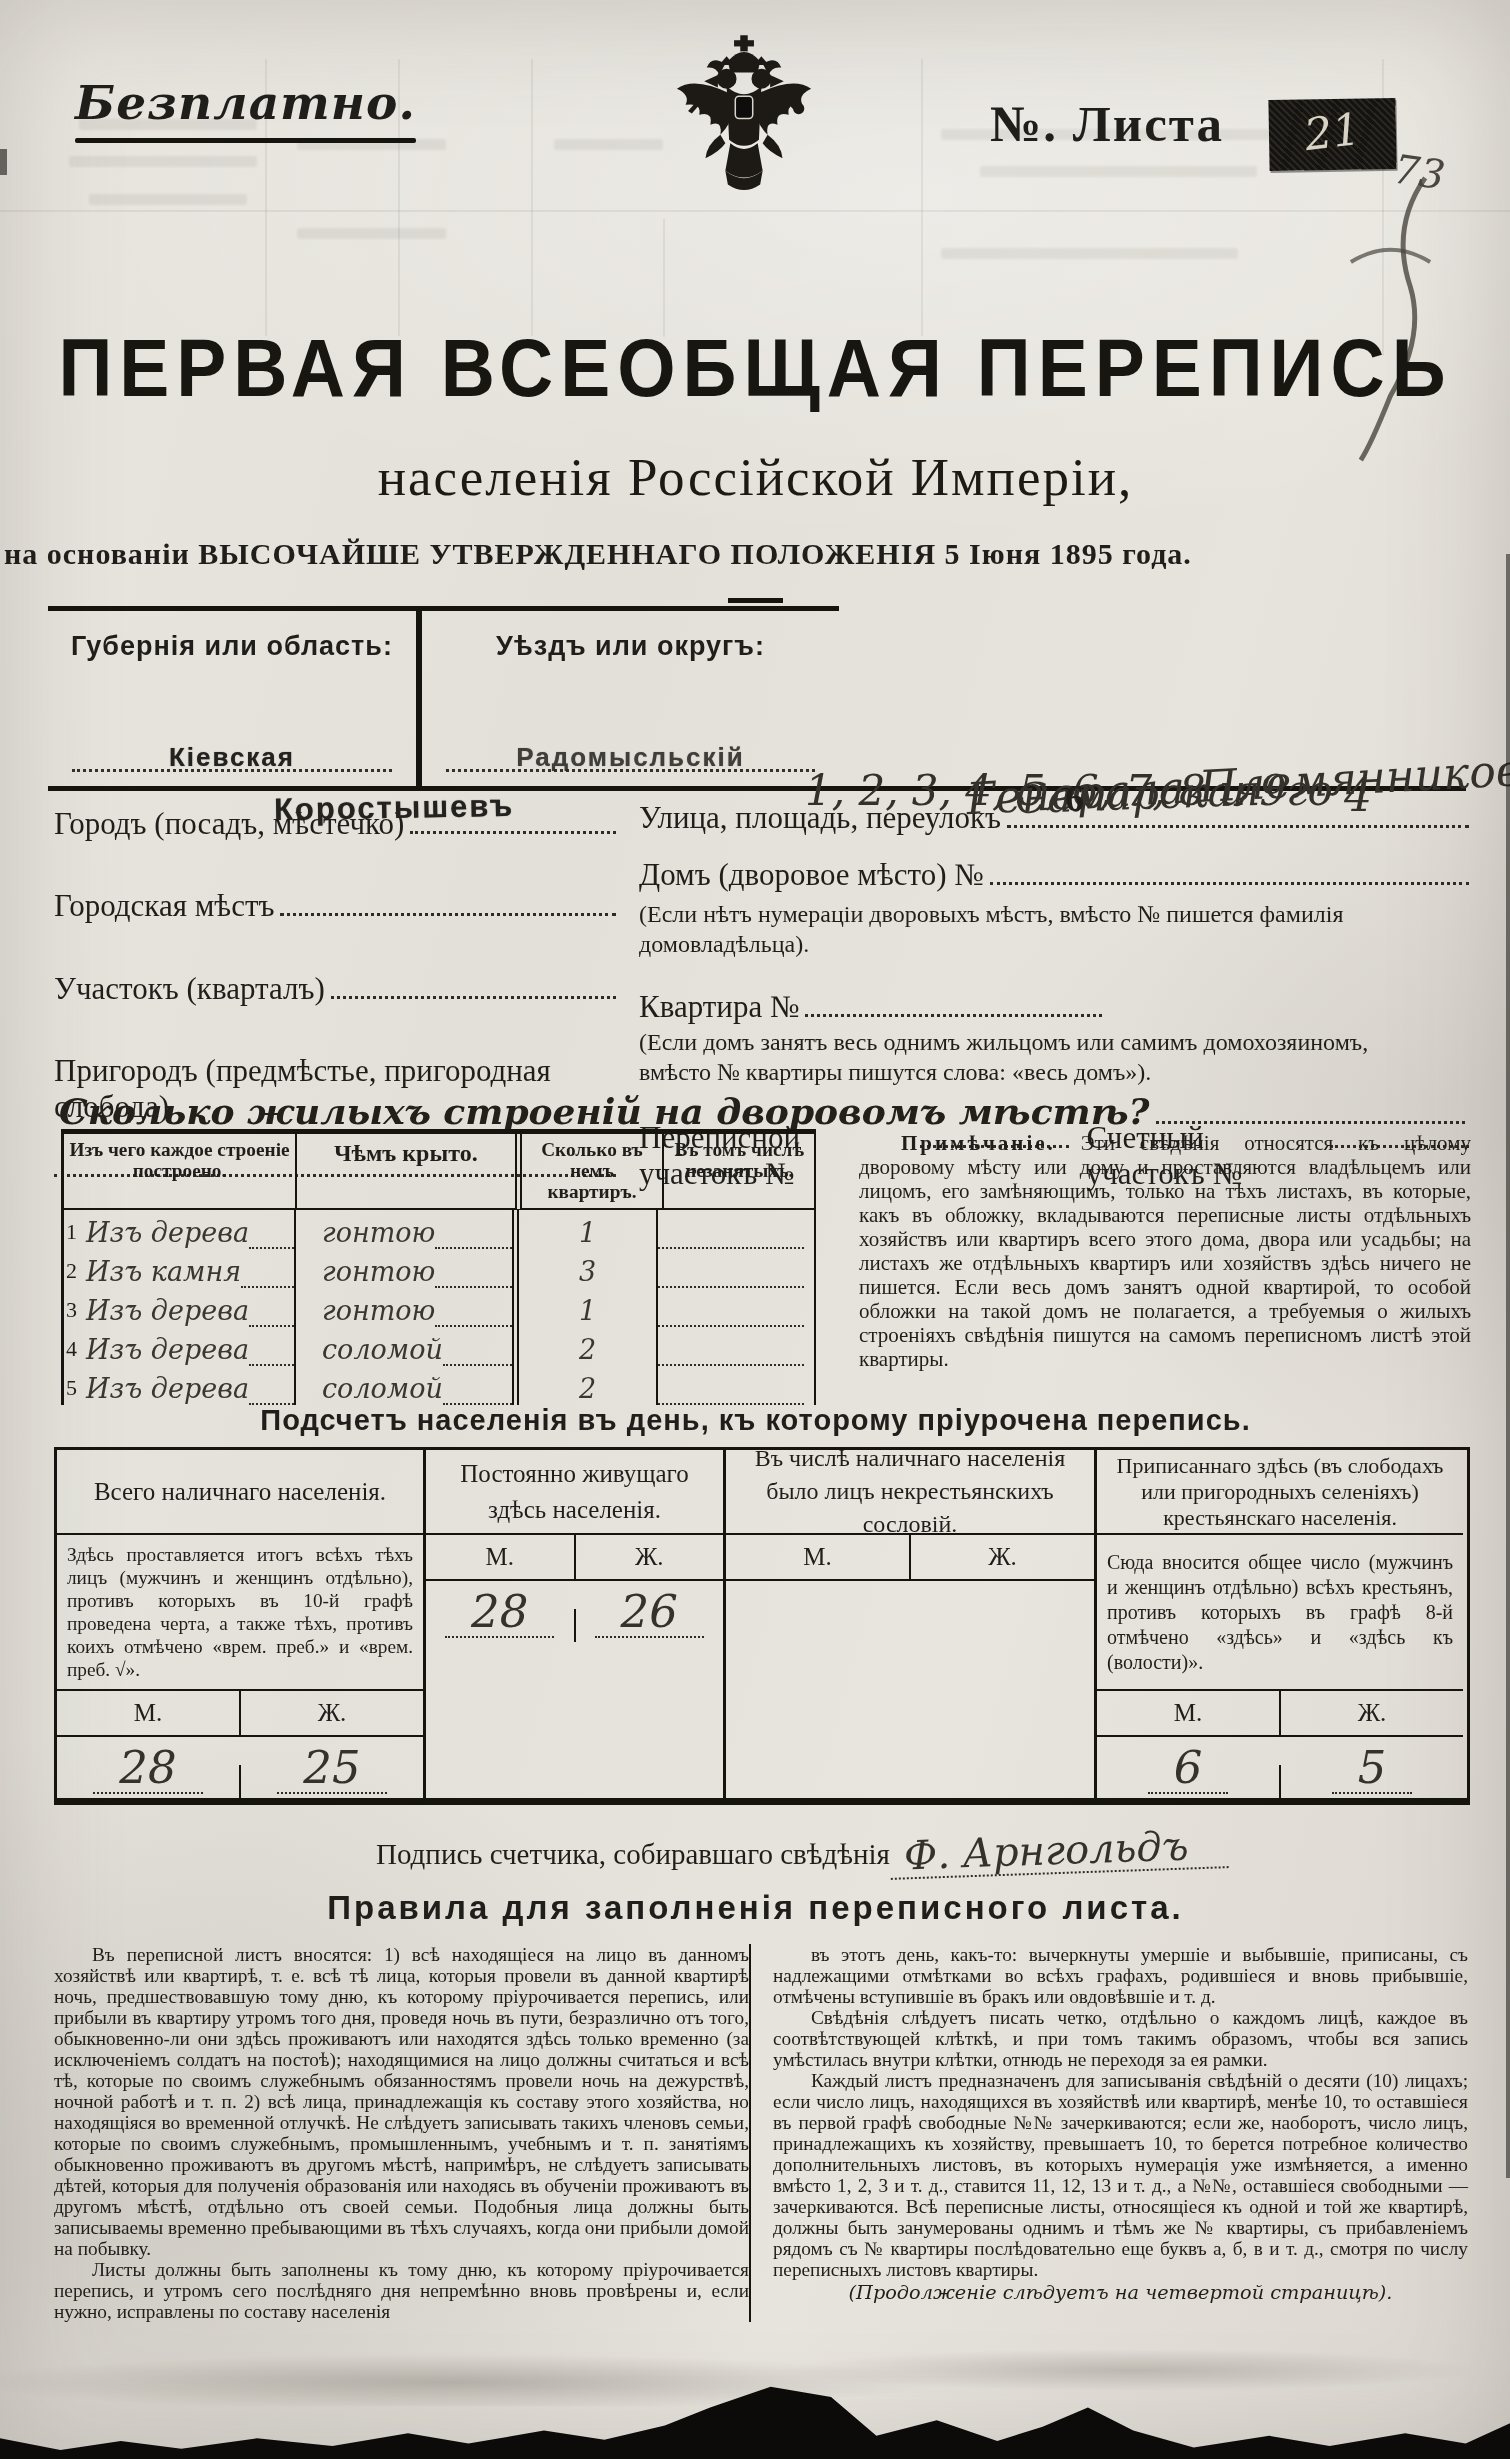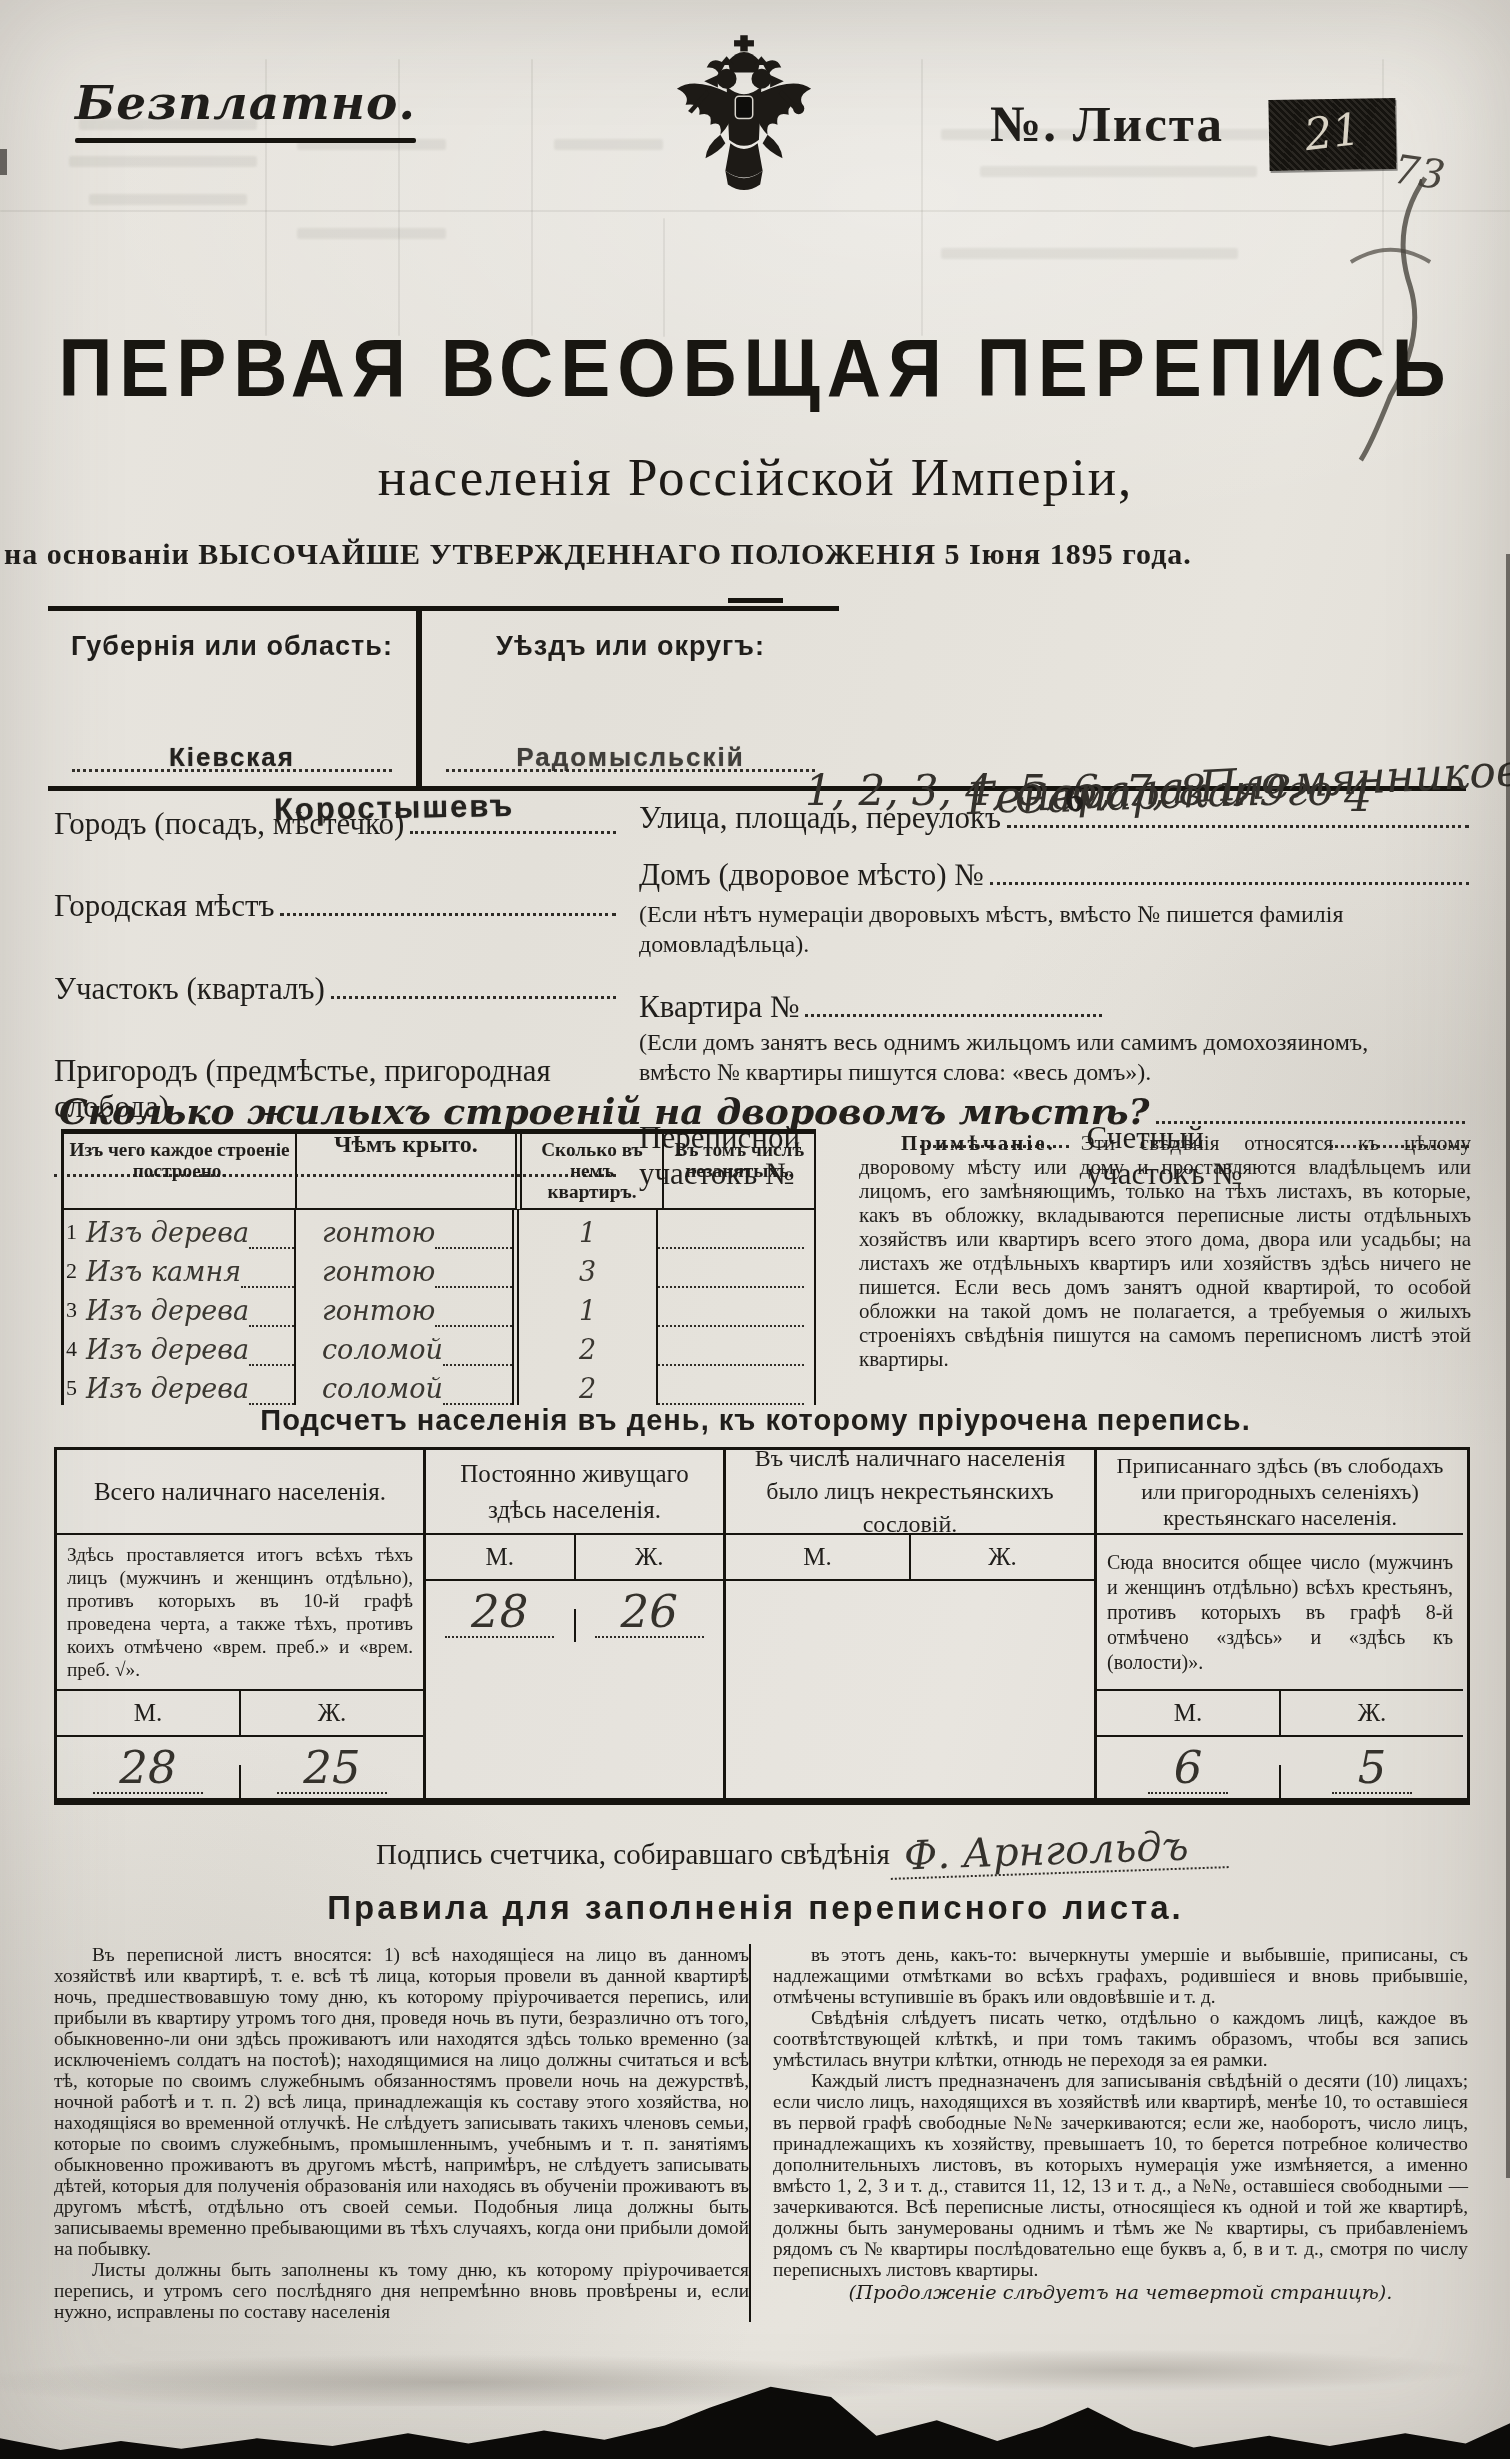--- a/index.html
+++ b/index.html
@@ -274,21 +274,21 @@
   </div>
 
   <div class="abs bq">
     <span>Сколько жилыхъ строеній на дворовомъ мѣстѣ?</span>
     <span class="dots"></span>
   </div>
 
   <div class="abs btable">
     <div class="btr">
       <div class="bth bc1">Изъ чего каждое строеніе построено.</div>
-      <div class="bth bc2" style="padding-top:0;font-size:24px;">Чѣмъ крыто.</div>
+      <div class="bth bc2" style="padding-top:9px;font-size:24px;">Чѣмъ крыто.</div>
       <div class="bth bc3">Сколько въ немъ квартиръ.</div>
       <div class="bth bc4">Въ томъ числѣ незанятыхъ.</div>
     </div>
 
     <div class="btr brow">
       <div class="bcell bc1">
           <span class="bnum">1</span>
           <span class="bhw">Изъ дерева</span>
           <span class="bfill"></span>
         </div>

